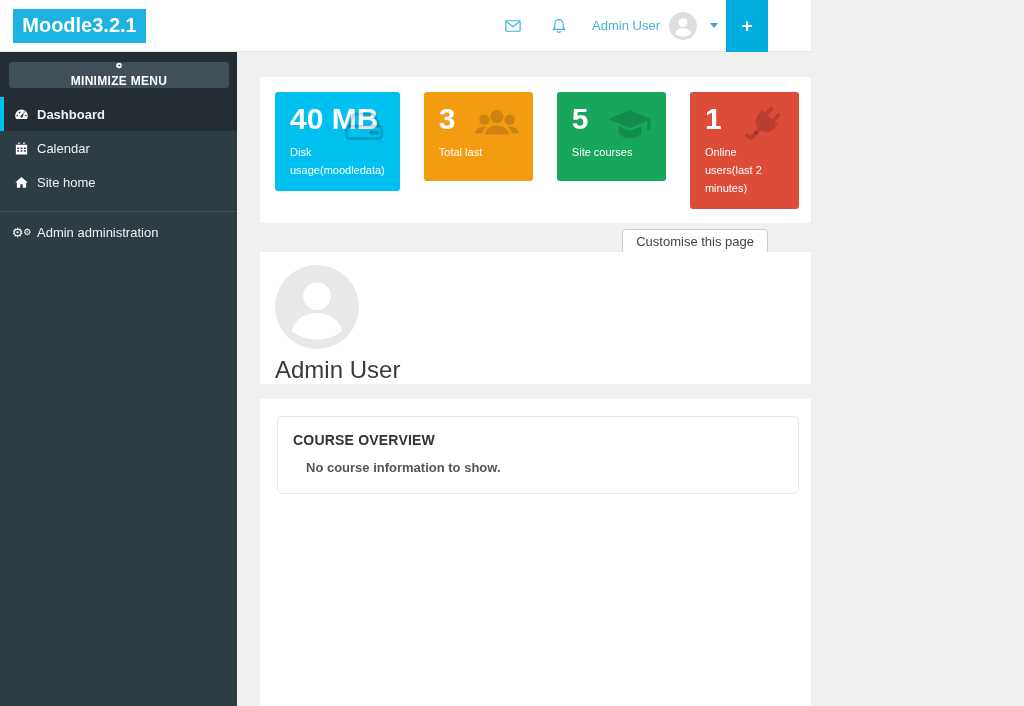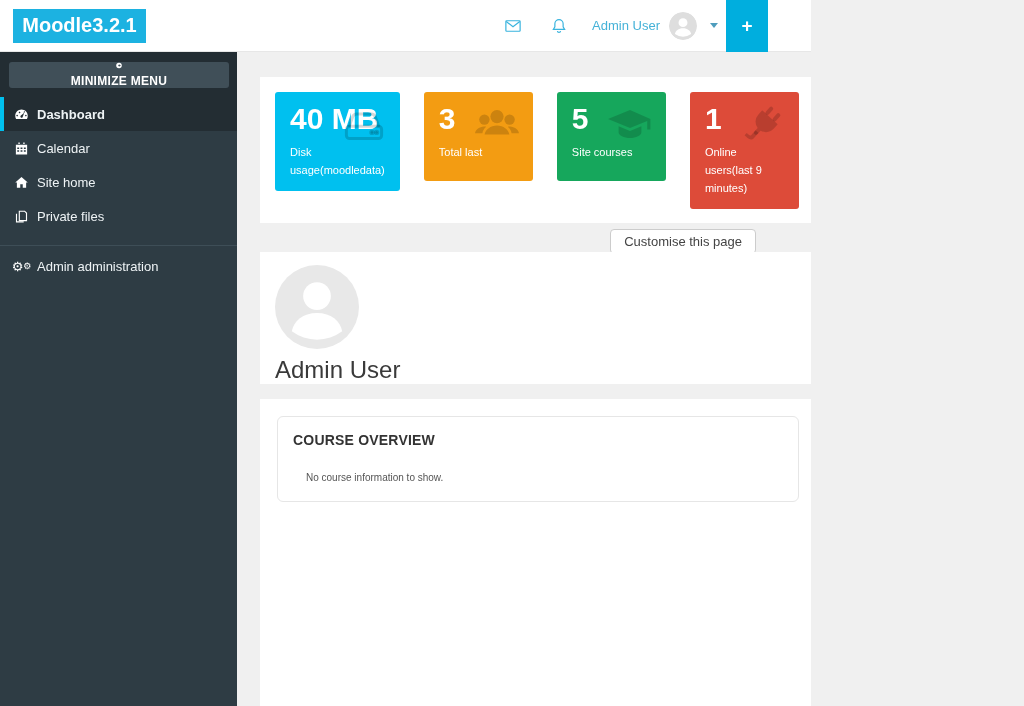--- a/index.html
+++ b/index.html
@@ -43,33 +43,33 @@
   .white-block { background:#fff; }
   .stats-block { margin-top:25px; padding:15px 12px 14px 15px; }
   .cards-row { display:flex; gap:24px; align-items:flex-start; }
   .stat-card { flex:1; min-height:89px; border-radius:3px; color:#fff; position:relative; padding:8px 15px 12px 15px; }
   .stat-value { font-size:30px; font-weight:bold; line-height:38px; }
   .stat-label { font-size:11px; line-height:18px; margin-top:5px; max-width:138px; }
   .stat-icon { position:absolute; top:9px; right:12px; width:48px; height:48px; color:rgba(0,0,0,0.16); }
   .stat-icon svg { width:48px; height:48px; display:block; }
 
   .action-row { height:29px; display:flex; justify-content:flex-end; align-items:flex-start; }
-  .customise-btn { margin-top:6px; margin-right:55px; height:25px; padding:0 13px; background:#fff; border:1px solid #ccc; border-radius:4px; font-size:13px; color:#444; cursor:pointer; font-family:"Liberation Sans", sans-serif; }
+  .customise-btn { margin-top:6px; margin-right:43px; height:25px; padding:0 13px; background:#fff; border:1px solid #ccc; border-radius:4px; font-size:13px; color:#444; cursor:pointer; font-family:"Liberation Sans", sans-serif; }
 
   .profile-block { padding:13px 15px 8px 15px; height:132px; }
   .profile-avatar { width:84px; height:84px; }
   .profile-avatar svg { width:84px; height:84px; display:block; }
   .profile-name { font-size:24px; color:#3a3a3a; margin-top:7px; }
 
   .gap15 { height:15px; flex:0 0 15px; }
 
   .overview-block { flex:1; padding:17px 12px 0 17px; }
   .overview-card { border:1px solid #e6e6e6; border-radius:6px; background:#fff; padding:15px 15px 18px 15px; }
   .overview-title { font-size:14px; font-weight:bold; color:#333; letter-spacing:.2px; }
-  .overview-empty { font-size:10px; color:#555; margin-top:24px; margin-left:13px; }
+  .overview-empty { font-size:13px; color:#555; margin-top:12px; margin-left:13px;font-weight:bold; }
 </style>
 </head>
 <body>
 
 <div class="page">
 
   <div class="navbar">
     <div class="logo-box">Moodle3.2.1</div>
     <div class="nav-spacer"></div>
     <div class="nav-right">
@@ -131,29 +131,20 @@
 
       <div class="side-item">
         <span class="s-icon">
           <svg viewBox="0 0 24 24" fill="currentColor">
             <path d="M12 3L2 12h2.6v8.5H10v-5.7h4v5.7h5.4V12H22z"></path>
           </svg>
         </span>
         <span>Site home</span>
       </div>
 
-      <div class="side-item">
-        <span class="s-icon">
-          <svg viewBox="0 0 24 24" fill="none" stroke="currentColor" stroke-width="1.8">
-            <path d="M8.5 3.5h8.5l3 3v12h-11.5z"></path>
-            <path d="M15.5 20.5H4V7.5"></path>
-          </svg>
-        </span>
-        <span>Private files</span>
-      </div>
 
       <div class="nav-group2">
         <div class="side-item">
           <span class="s-icon gear-glyph">⚙<span class="small-gear">⚙</span></span>
           <span>Admin administration</span>
         </div>
       </div>
     </div>
 
     <div class="main">
@@ -195,21 +186,21 @@
             <span class="stat-icon">
               <svg viewBox="0 0 24 24" fill="currentColor">
                 <path d="M12 4.5L1 9l11 4.5L20.6 10v4.3h1.6V9z"></path>
                 <path d="M6.3 12.6v3c0 1.6 2.6 2.9 5.7 2.9s5.7-1.3 5.7-2.9v-3L12 15z"></path>
               </svg>
             </span>
           </div>
 
           <div class="stat-card" style="background-color: rgb(221, 75, 57);">
             <div class="stat-value">1</div>
-            <div class="stat-label">Online users(last 9 minutes)</div>
+            <div class="stat-label">Online users(last 2 minutes)</div>
             <span class="stat-icon">
               <svg viewBox="0 0 24 24" fill="currentColor">
                 <g transform="rotate(42 12 12)">
                   <rect x="8.6" y="2.2" width="2" height="4.8" rx="1"></rect>
                   <rect x="13.4" y="2.2" width="2" height="4.8" rx="1"></rect>
                   <path d="M6.8 6.8h10.4v3a5.2 5.2 0 0 1-4.2 5.1v2.3a1 1 0 0 1-2 0v-2.3a5.2 5.2 0 0 1-4.2-5.1z"></path>
                   <path d="M11 16.5h2v3.3c0 1.4-1 2.2-2.4 2.2h-2v-1.6h1.6c.5 0 .8-.3.8-.8z"></path>
                 </g>
               </svg>
             </span>

